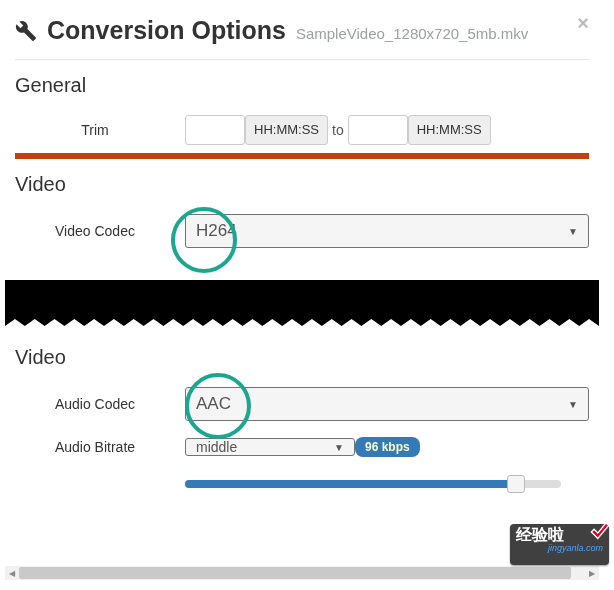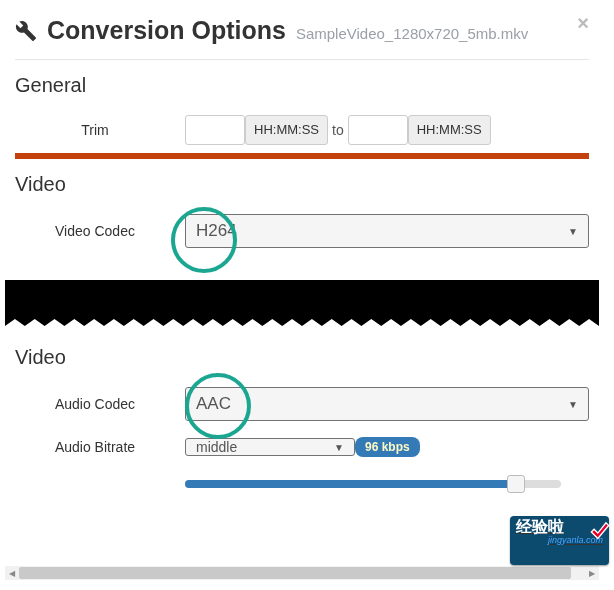--- a/index.html
+++ b/index.html
@@ -33,21 +33,21 @@
   .circle { position: absolute; border: 4px solid #1aa690; border-radius: 50%; pointer-events: none; }
   .circle.c1 { width: 66px; height: 66px; left: 166px; top: 207px; }
   .circle.c2 { width: 66px; height: 66px; left: 180px; top: 373px; }
   .rip { position: absolute; left: 0; top: 280px; width: 100%; height: 52px; background: #000; }
   .rip svg { position: absolute; bottom: -1px; width: 100%; height: 14px; }
   .hscroll { position: absolute; left: 5px; right: 15px; bottom: 10px; height: 14px; background: #f1f1f1; display: flex; align-items: center; }
   .hscroll .arrow { width: 14px; height: 14px; display: flex; align-items: center; justify-content: center; font-size: 8px; color: #888; cursor: pointer; }
   .hscroll .track { flex: 1; height: 14px; background: #f1f1f1; position: relative; }
   .hscroll .thumb { position: absolute; left: 0; top: 1px; bottom: 1px; right: 14px; background: #c9c9c9; border-radius: 2px; }
   .watermark { position: absolute; right: 5px; bottom: 25px; width: 110px; height: 40px; pointer-events: none; }
-  .watermark .box { position: absolute; right: 0; bottom: 0; background: #0c4a6e; border-radius: 4px; padding: 2px 6px 20px 6px; box-shadow: 0 1px 2px rgba(0,0,0,.4); text-decoration: underline; }
+  .watermark .box { position: absolute; right: 0; bottom: 0; background: #404040; border-radius: 4px; padding: 2px 6px 12px 6px; box-shadow: 0 1px 2px rgba(0,0,0,.4); }
   .watermark .zh { color: #fff; font-weight: 700; font-size: 16px; line-height: 1; }
   .watermark .py { color: #4aa3ff; font-size: 9px; font-style: italic; line-height: 1; display: block; text-align: right; margin-left: 32px; }
   .watermark .check { position: absolute; right: -4px; top: -6px; width: 26px; height: 26px; }
 </style>
 </head>
 <body>
 
 <div class="wrap">
   <div class="content">
     <div class="header">

